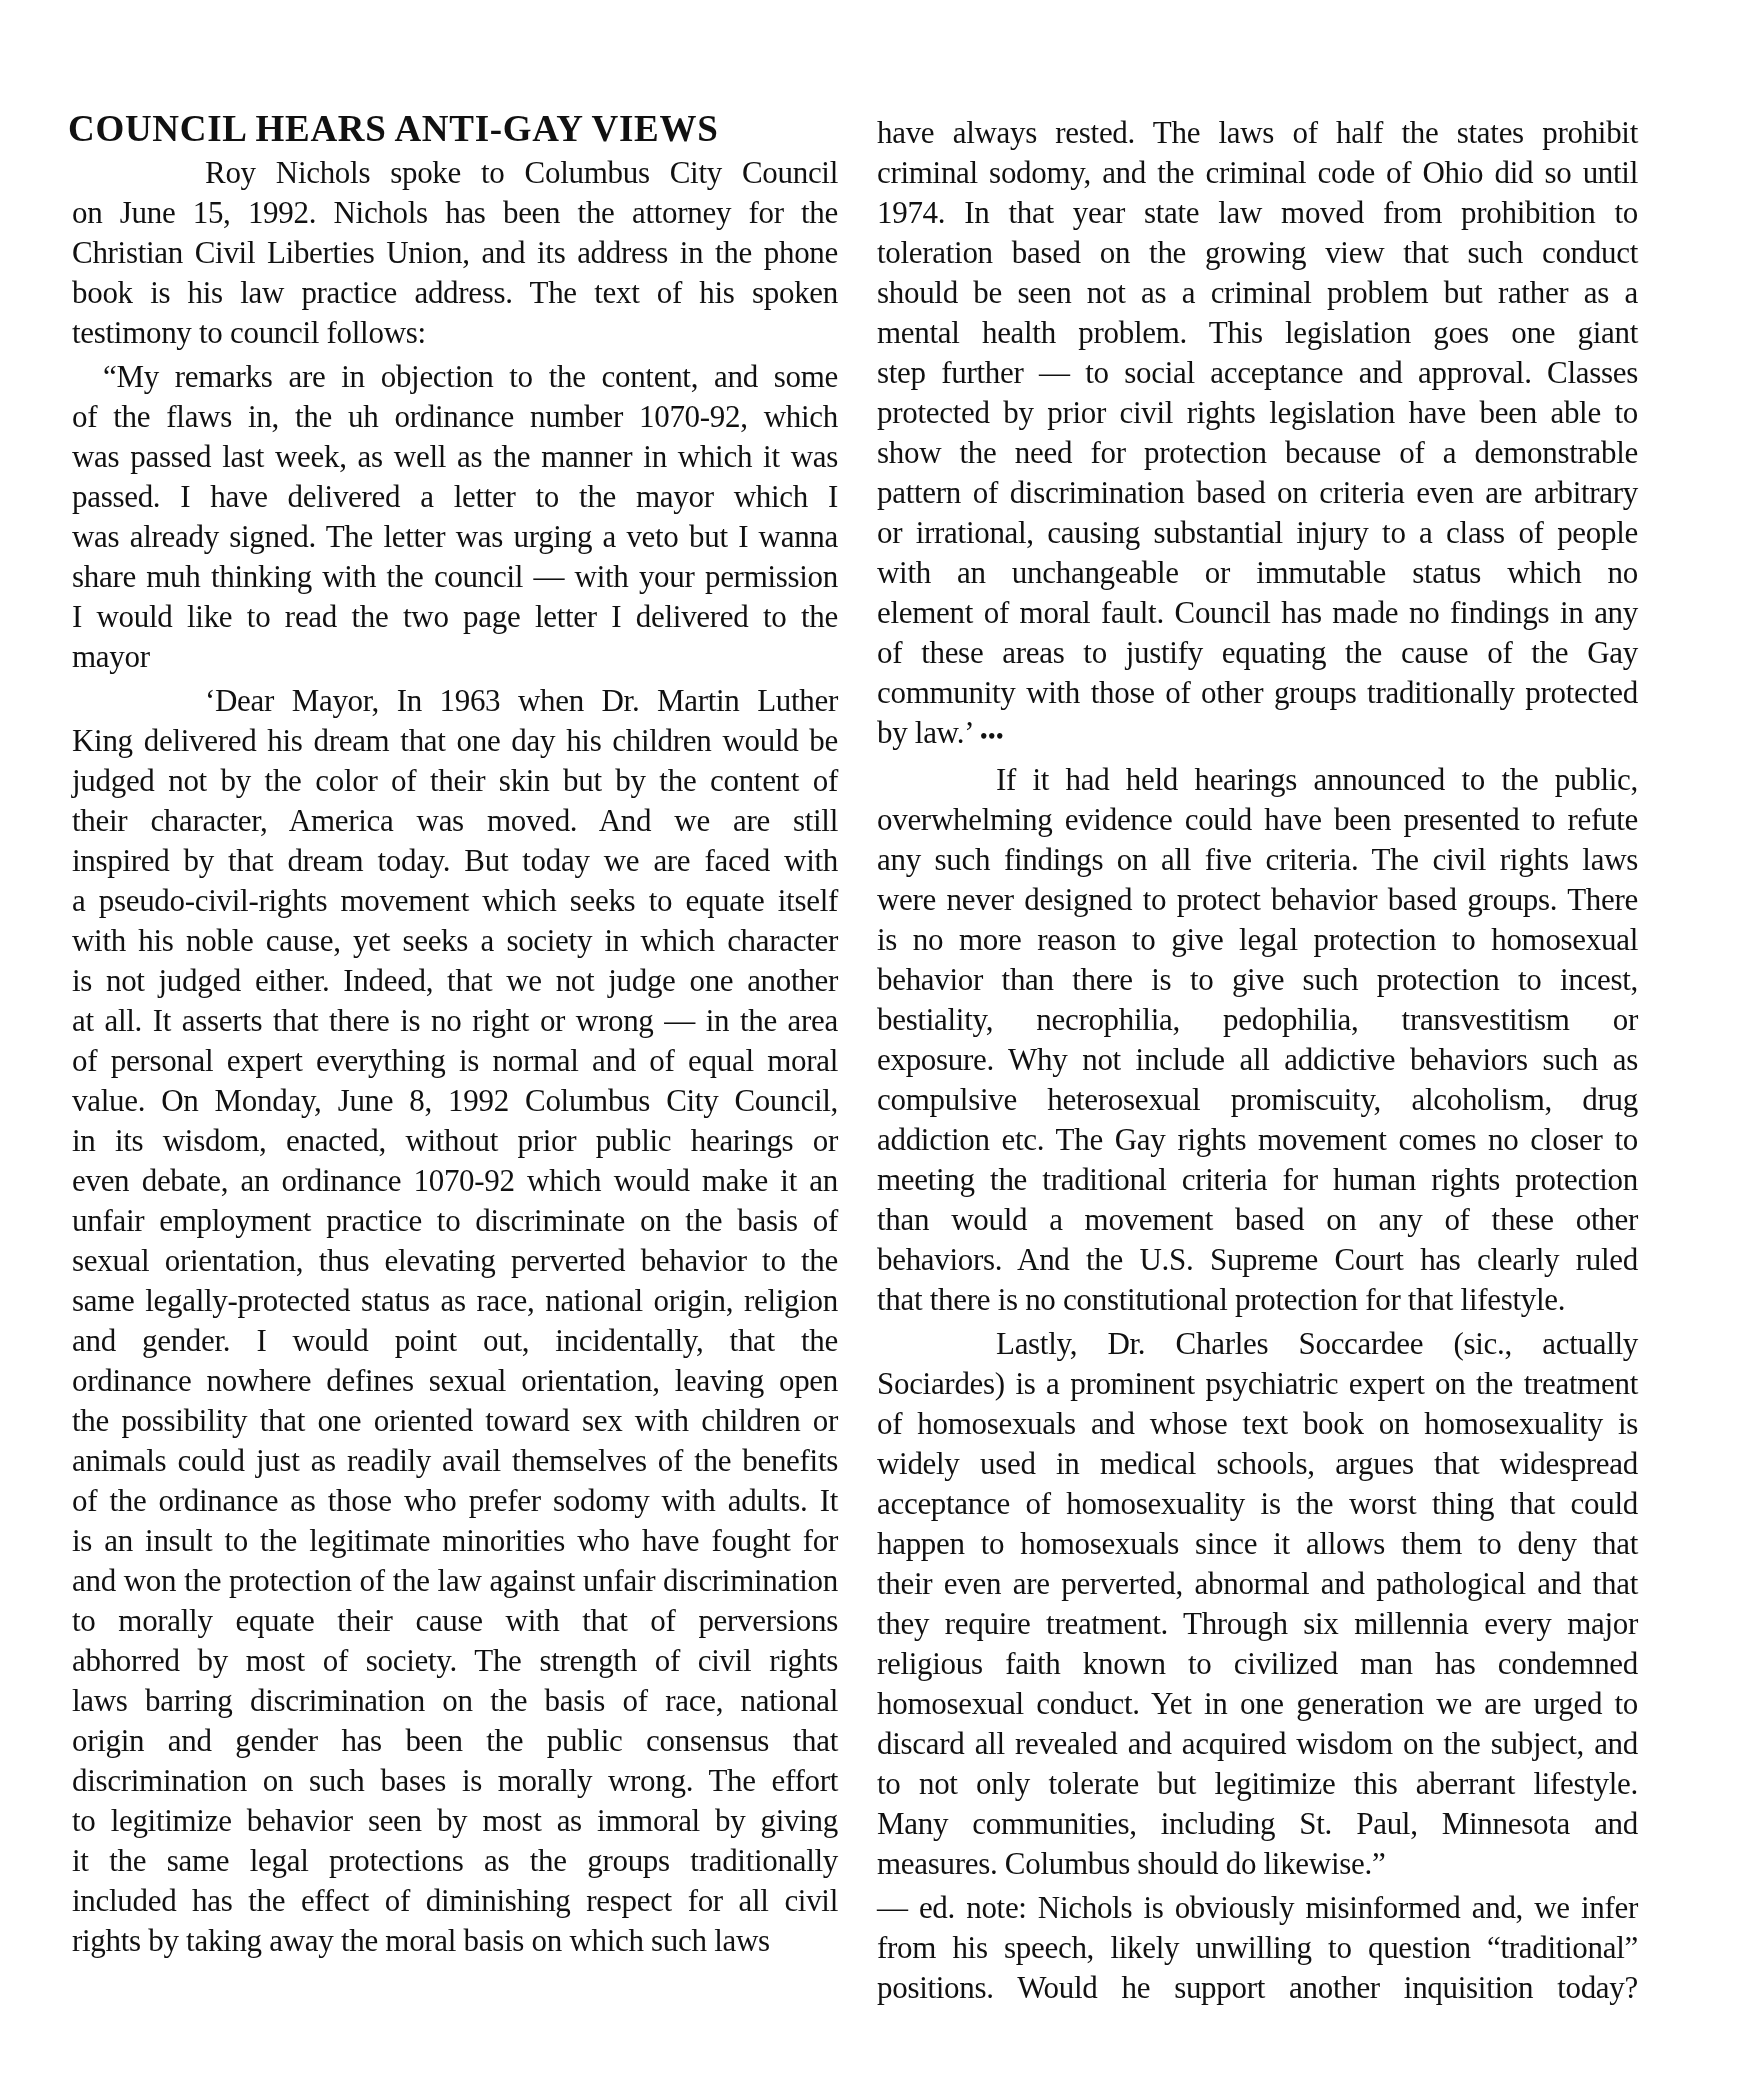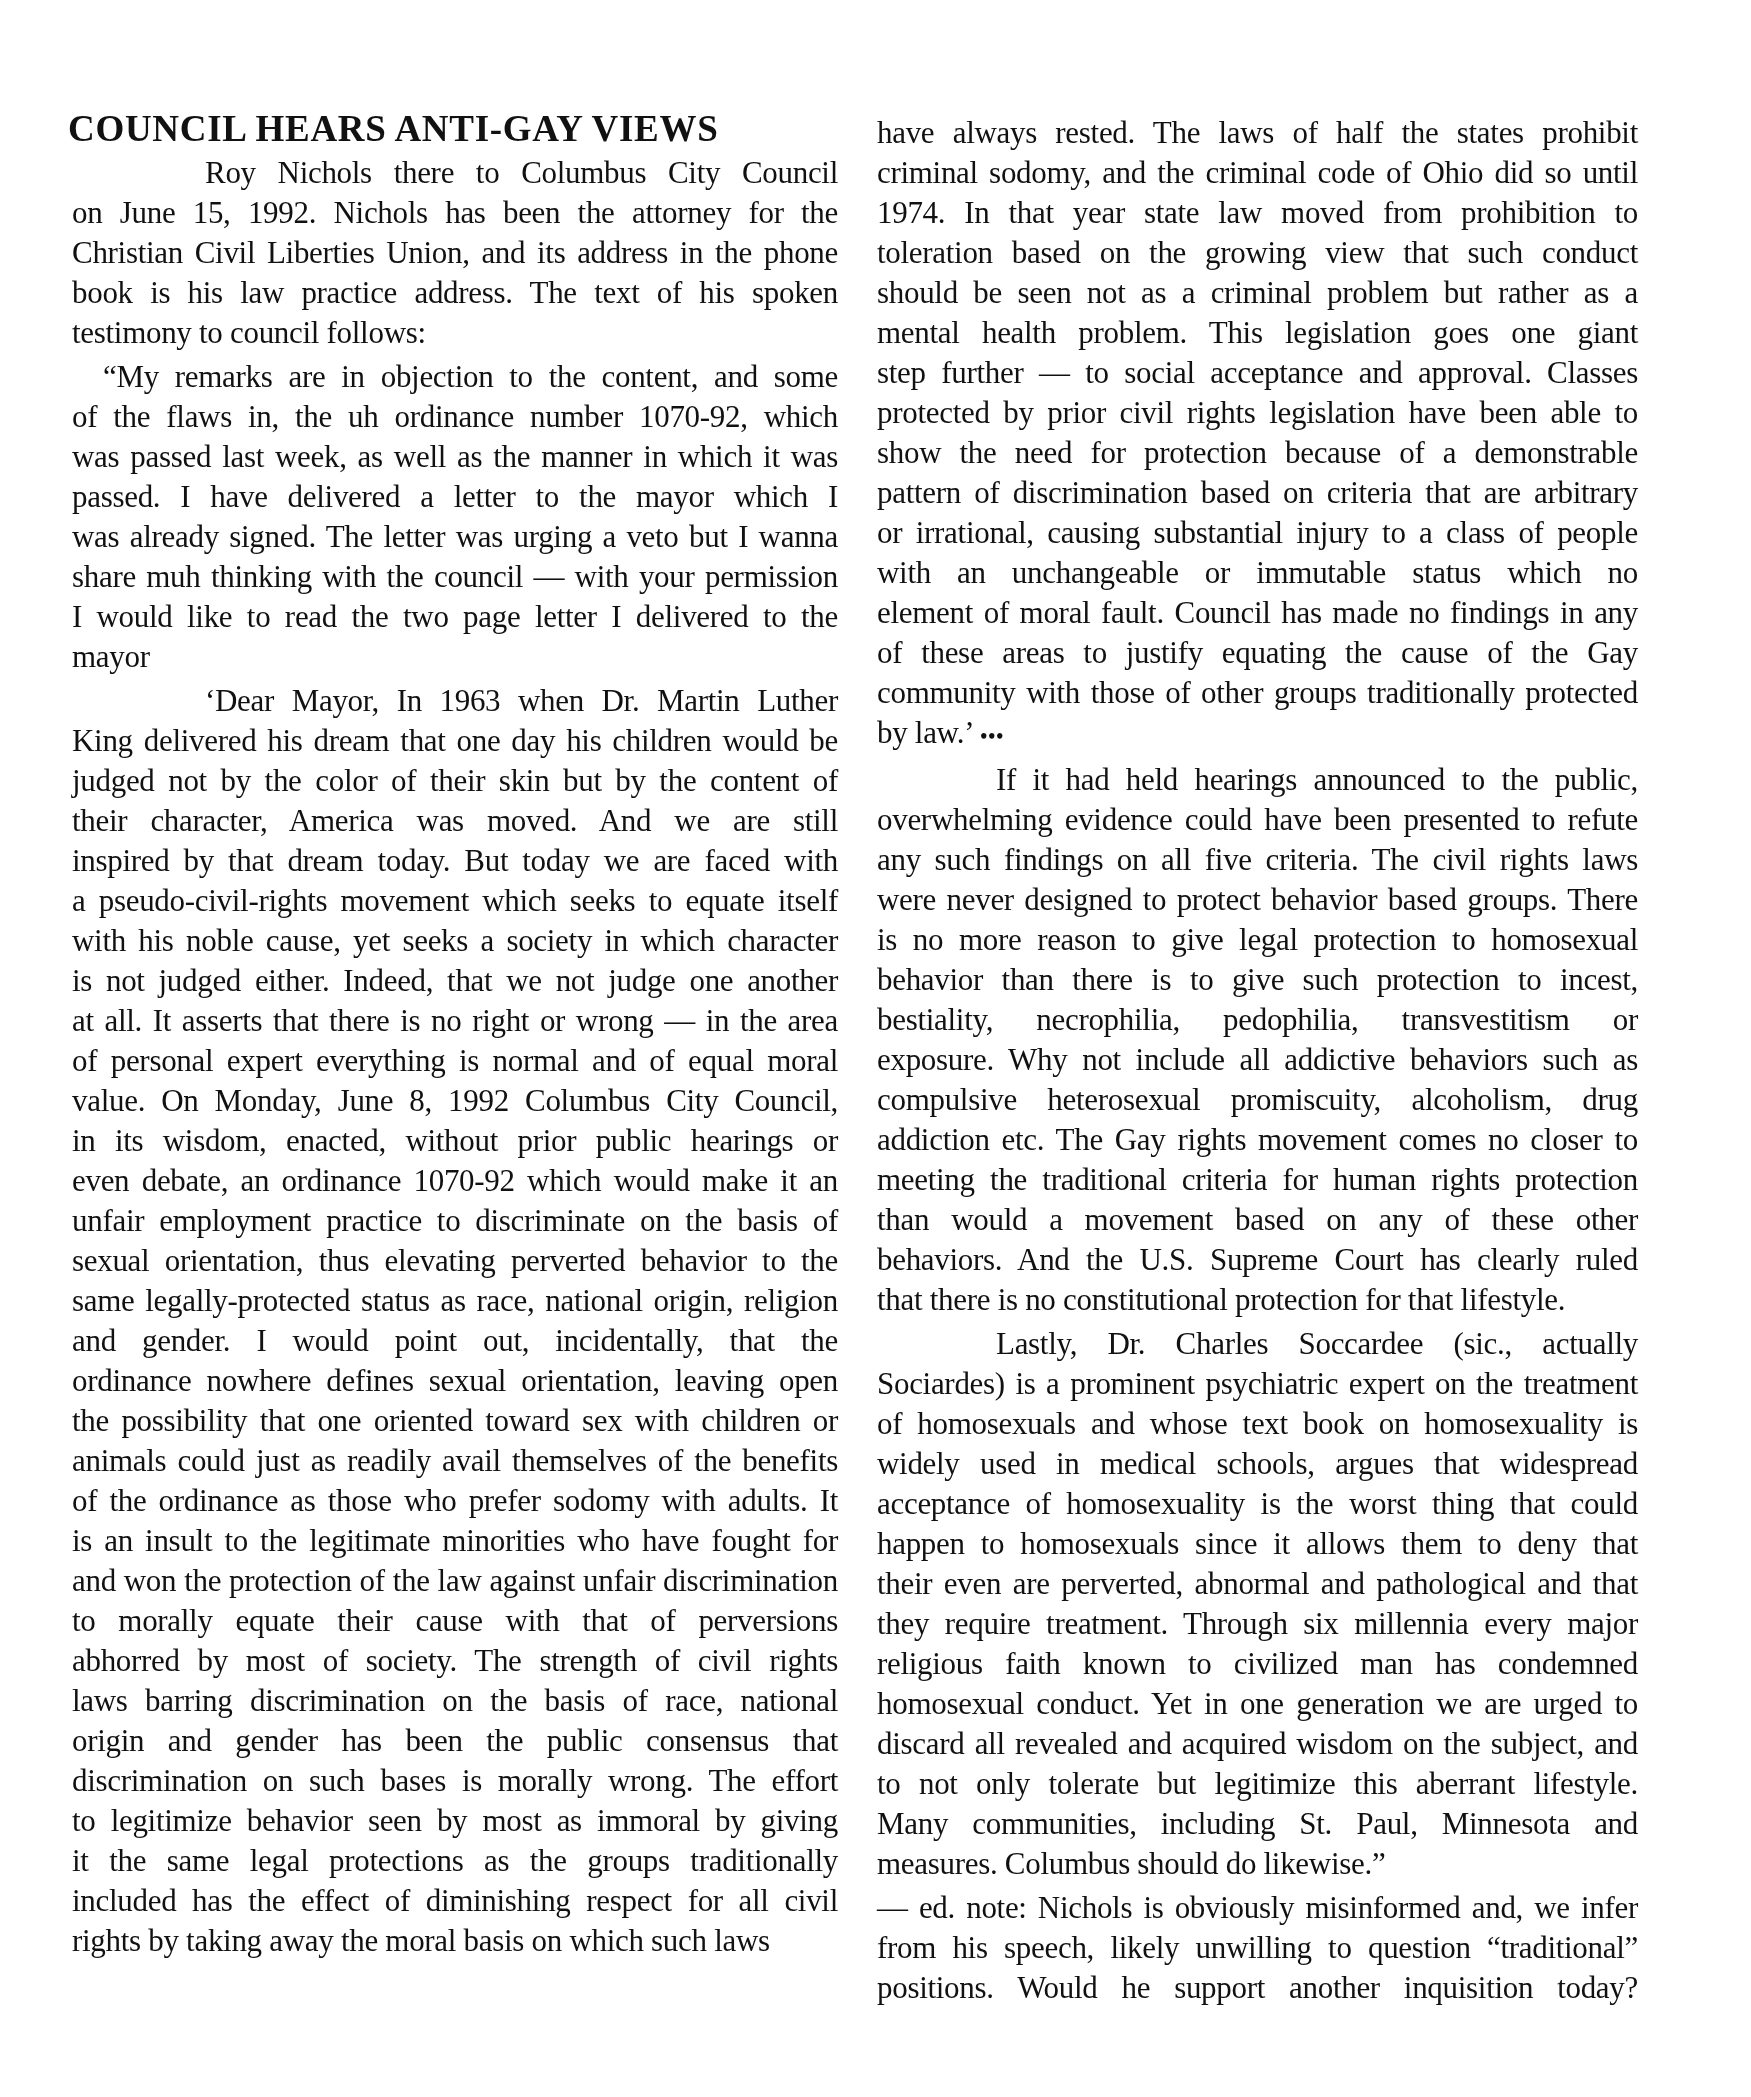--- a/index.html
+++ b/index.html
@@ -36,21 +36,21 @@
 </style>
 </head>
 <body>
 
 <div class="page">
 
   <div class="column col-left">
     <h1 class="headline">COUNCIL HEARS ANTI-GAY VIEWS</h1>
 
     <div class="para">
-        <span class="line" style="padding-left: 133px;">Roy Nichols there to Columbus City Council</span>
+        <span class="line" style="padding-left: 133px;">Roy Nichols spoke to Columbus City Council</span>
         <span class="line">on June 15, 1992. Nichols has been the attorney for the</span>
         <span class="line">Christian Civil Liberties Union, and its address in the phone</span>
         <span class="line">book is his law practice address. The text of his spoken</span>
         <span class="line last">testimony to council follows:</span>
       </div>
     <div class="para">
         <span class="line" style="padding-left: 31px;">“My remarks are in objection to the content, and some</span>
         <span class="line">of the flaws in, the uh ordinance number 1070-92, which</span>
         <span class="line">was passed last week, as well as the manner in which it was</span>
         <span class="line">passed. I have delivered a letter to the mayor which I</span>
@@ -99,21 +99,21 @@
     <div class="para">
         <span class="line">have always rested. The laws of half the states prohibit</span>
         <span class="line">criminal sodomy, and the criminal code of Ohio did so until</span>
         <span class="line">1974. In that year state law moved from prohibition to</span>
         <span class="line">toleration based on the growing view that such conduct</span>
         <span class="line">should be seen not as a criminal problem but rather as a</span>
         <span class="line">mental health  problem.   This legislation goes one giant</span>
         <span class="line">step further — to social acceptance and approval. Classes</span>
         <span class="line">protected by prior civil rights legislation have been able to</span>
         <span class="line">show the need for protection because of a demonstrable</span>
-        <span class="line">pattern of discrimination based on criteria that are arbitrary</span>
+        <span class="line">pattern of discrimination based on criteria even are arbitrary</span>
         <span class="line">or irrational, causing substantial injury to a class of people</span>
         <span class="line">with an unchangeable or immutable status which no</span>
         <span class="line">element of moral fault. Council has made no findings in any</span>
         <span class="line">of these areas to justify equating the cause of the Gay</span>
         <span class="line">community with those of other groups traditionally protected</span>
         <span class="line last">by law.’<span class="bullets"> •••</span></span>
       </div>
     <div class="para">
         <span class="line" style="padding-left: 119px;">If it had held hearings announced to the public,</span>
         <span class="line">overwhelming evidence could have been presented to refute</span>

